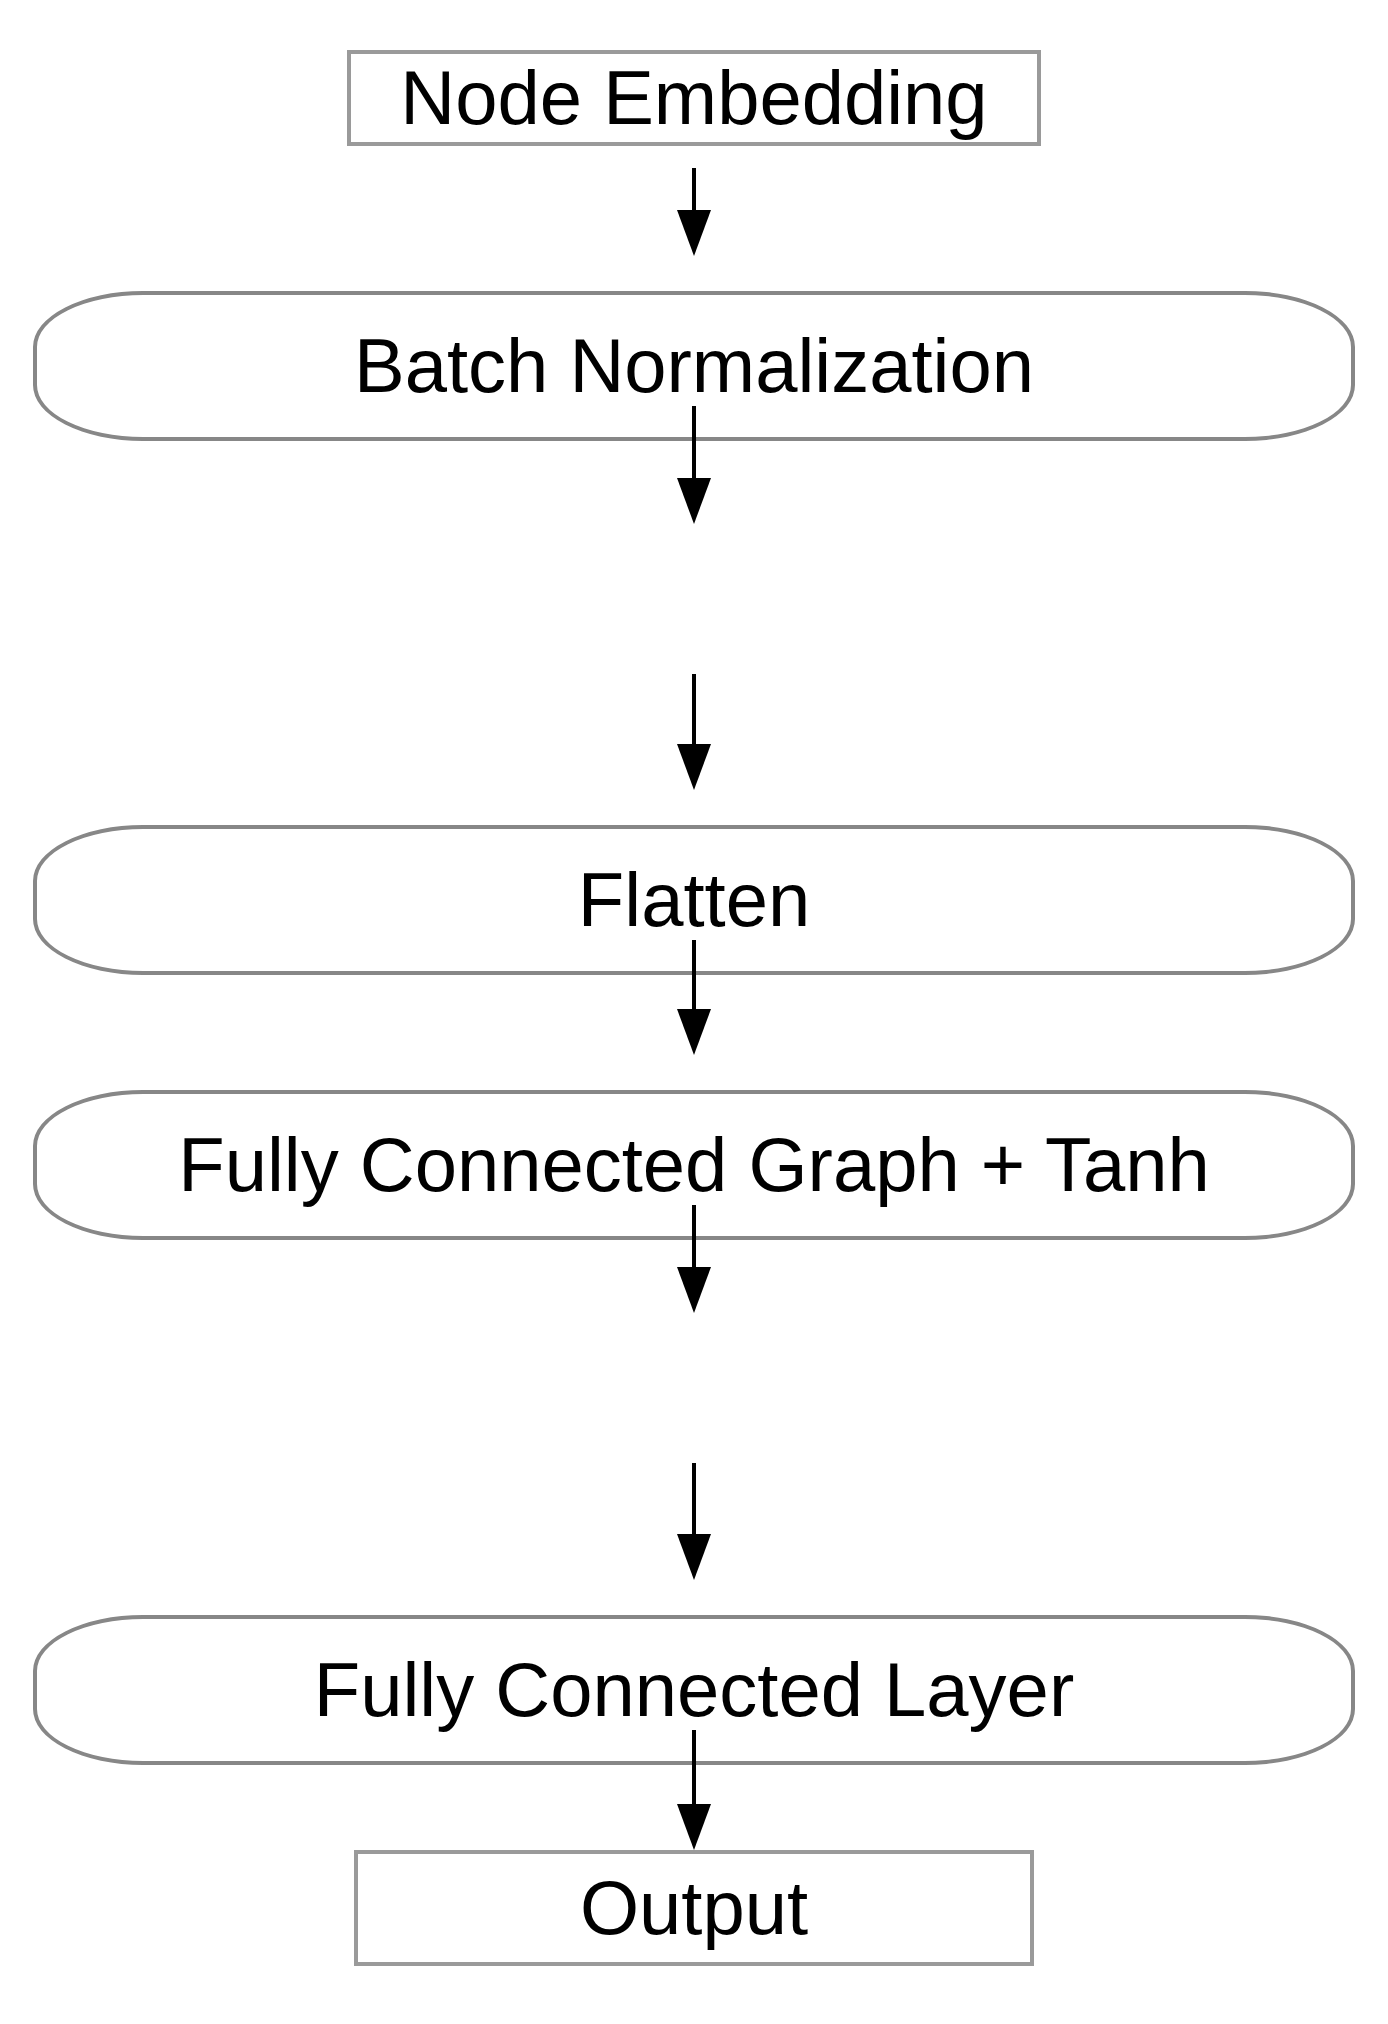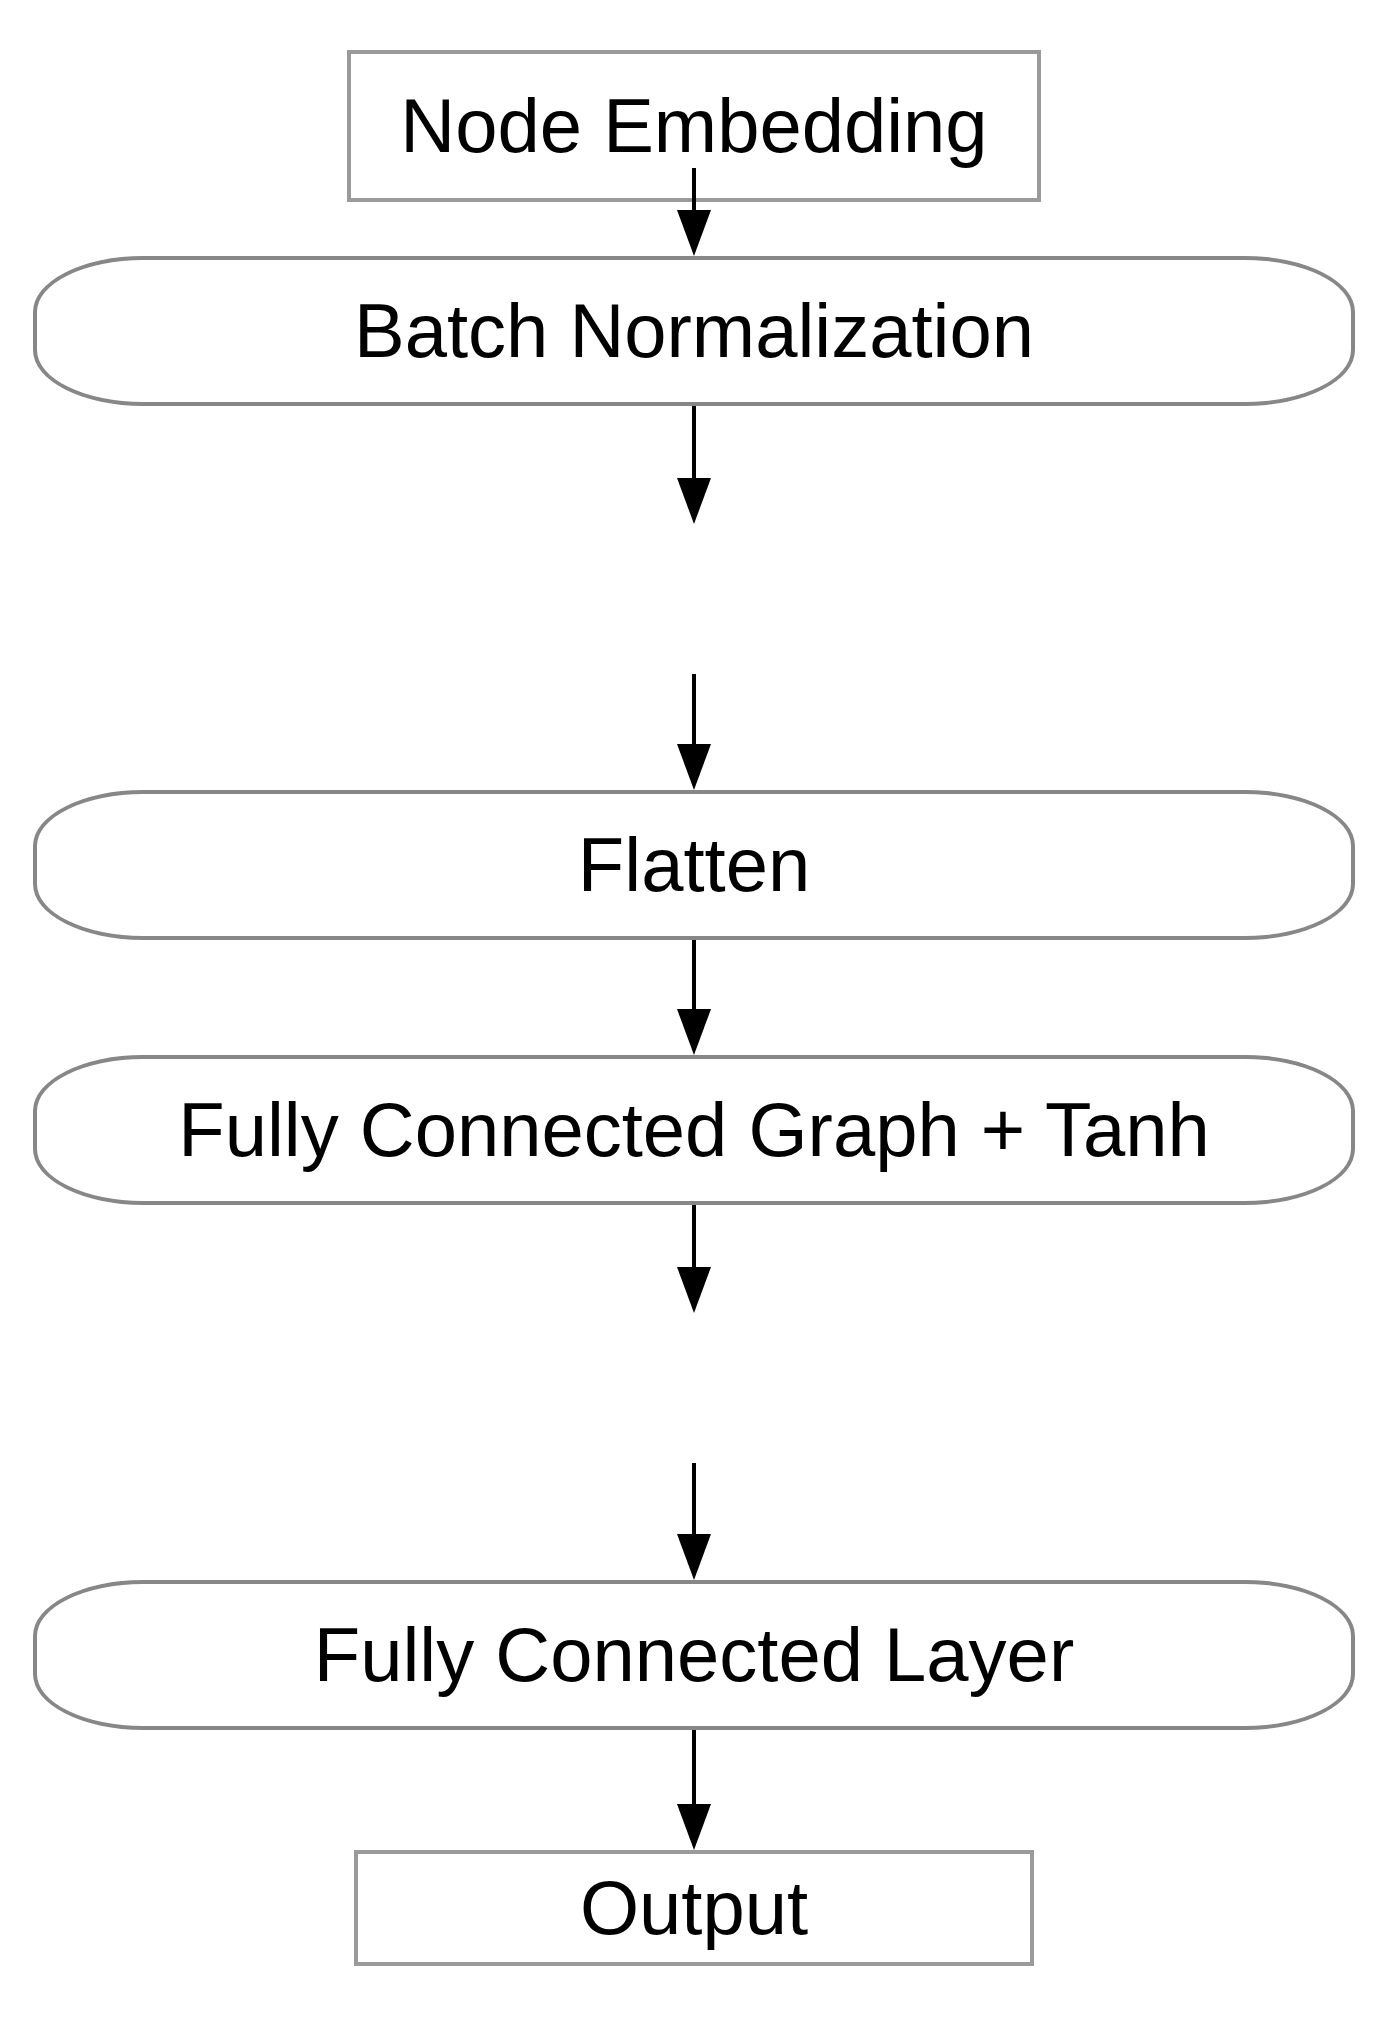--- a/index.html
+++ b/index.html
@@ -31,22 +31,23 @@
     text-align: center;
   }
   .rect {
     border: 4px solid #9a9a9a;
   }
   .stadium {
     width: 1322px;
     height: 150px;
     border: 4px solid #878787;
     border-radius: 110px / 56px;
+    margin-top: 35px;
   }
-  .n1 { top: 50px;   width: 694px; height: 152px; }
+  .n1 { top: 50px;   width: 694px; height: 96px; }
   .n2 { top: 256px;  }
   .n3 { top: 524px;  }
   .n4 { top: 790px;  }
   .n5 { top: 1055px; }
   .n6 { top: 1313px; }
   .n7 { top: 1580px; }
   .n8 { top: 1850px; width: 680px; height: 116px; }
 
   .arrow {
     position: absolute;

